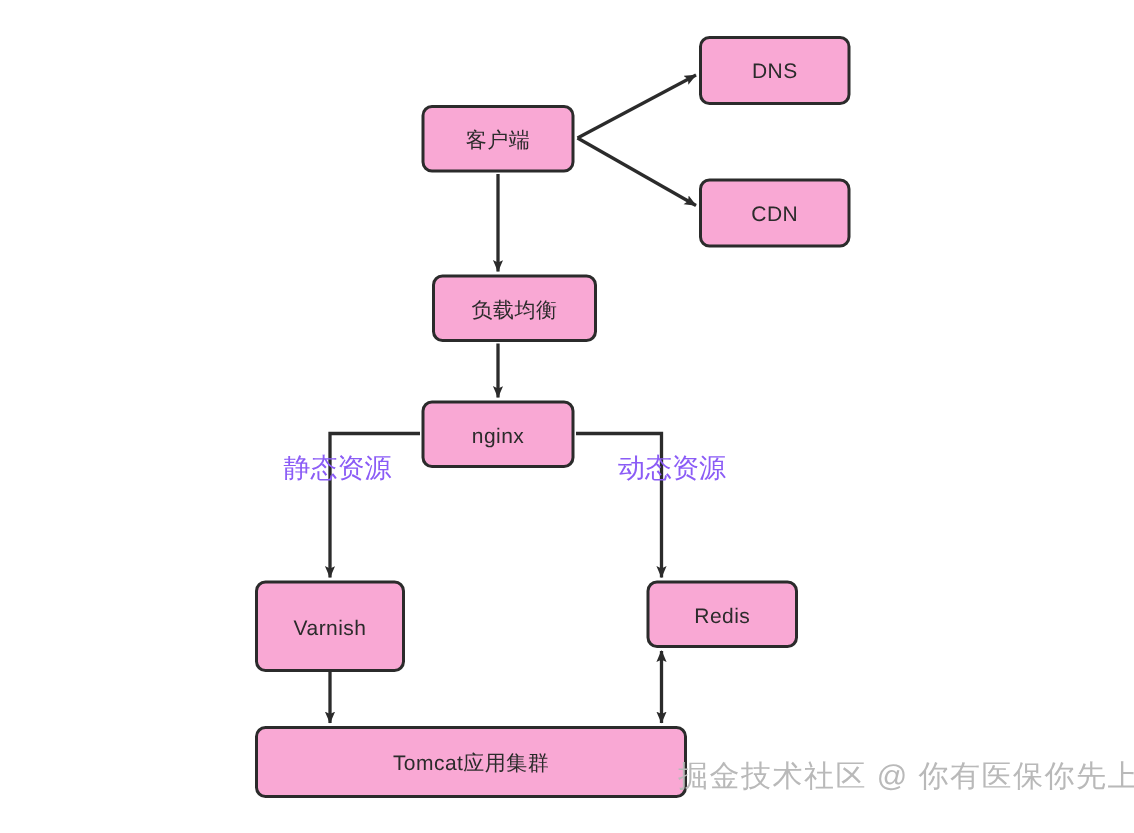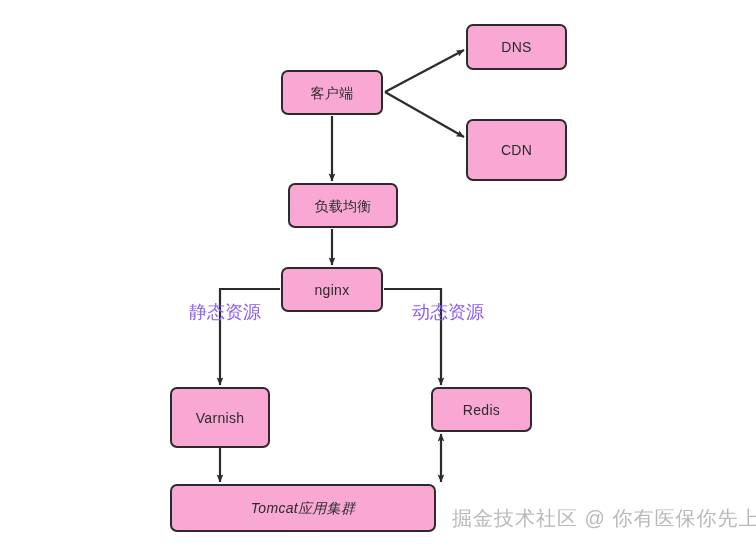--- a/index.html
+++ b/index.html
@@ -102,41 +102,41 @@
   </svg>
 
   <div class="node" style="left:281px; top:70px; width:102px; height:45px;">
     <span class="node-label">客户端</span>
   </div>
 
   <div class="node" style="left:466px; top:24px; width:101px; height:46px;">
     <span class="node-label">DNS</span>
   </div>
 
-  <div class="node" style="left:466px; top:119px; width:101px; height:62px;">
+  <div class="node" style="left:466px; top:119px; width:101px; height:46px;">
     <span class="node-label">CDN</span>
   </div>
 
   <div class="node" style="left:288px; top:183px; width:110px; height:45px;">
     <span class="node-label">负载均衡</span>
   </div>
 
   <div class="node" style="left:281px; top:267px; width:102px; height:45px;">
     <span class="node-label">nginx</span>
   </div>
 
   <div class="node" style="left:170px; top:387px; width:100px; height:61px;">
     <span class="node-label">Varnish</span>
   </div>
 
   <div class="node" style="left:391px; top:387px; width:101px; height:45px;margin-left:40px;">
     <span class="node-label">Redis</span>
   </div>
 
-  <div class="node" style="left:170px; top:484px; width:266px; height:48px;font-style:italic;">
+  <div class="node" style="left:170px; top:484px; width:288px; height:48px;">
     <span class="node-label">Tomcat应用集群</span>
   </div>
 
   <div class="edge-label" style="left:189px; top:303px;">静态资源</div>
 
   <div class="edge-label" style="left:412px; top:303px;">动态资源</div>
 
   <div id="watermark">掘金技术社区 @ 你有医保你先上</div>
 
 </div>

